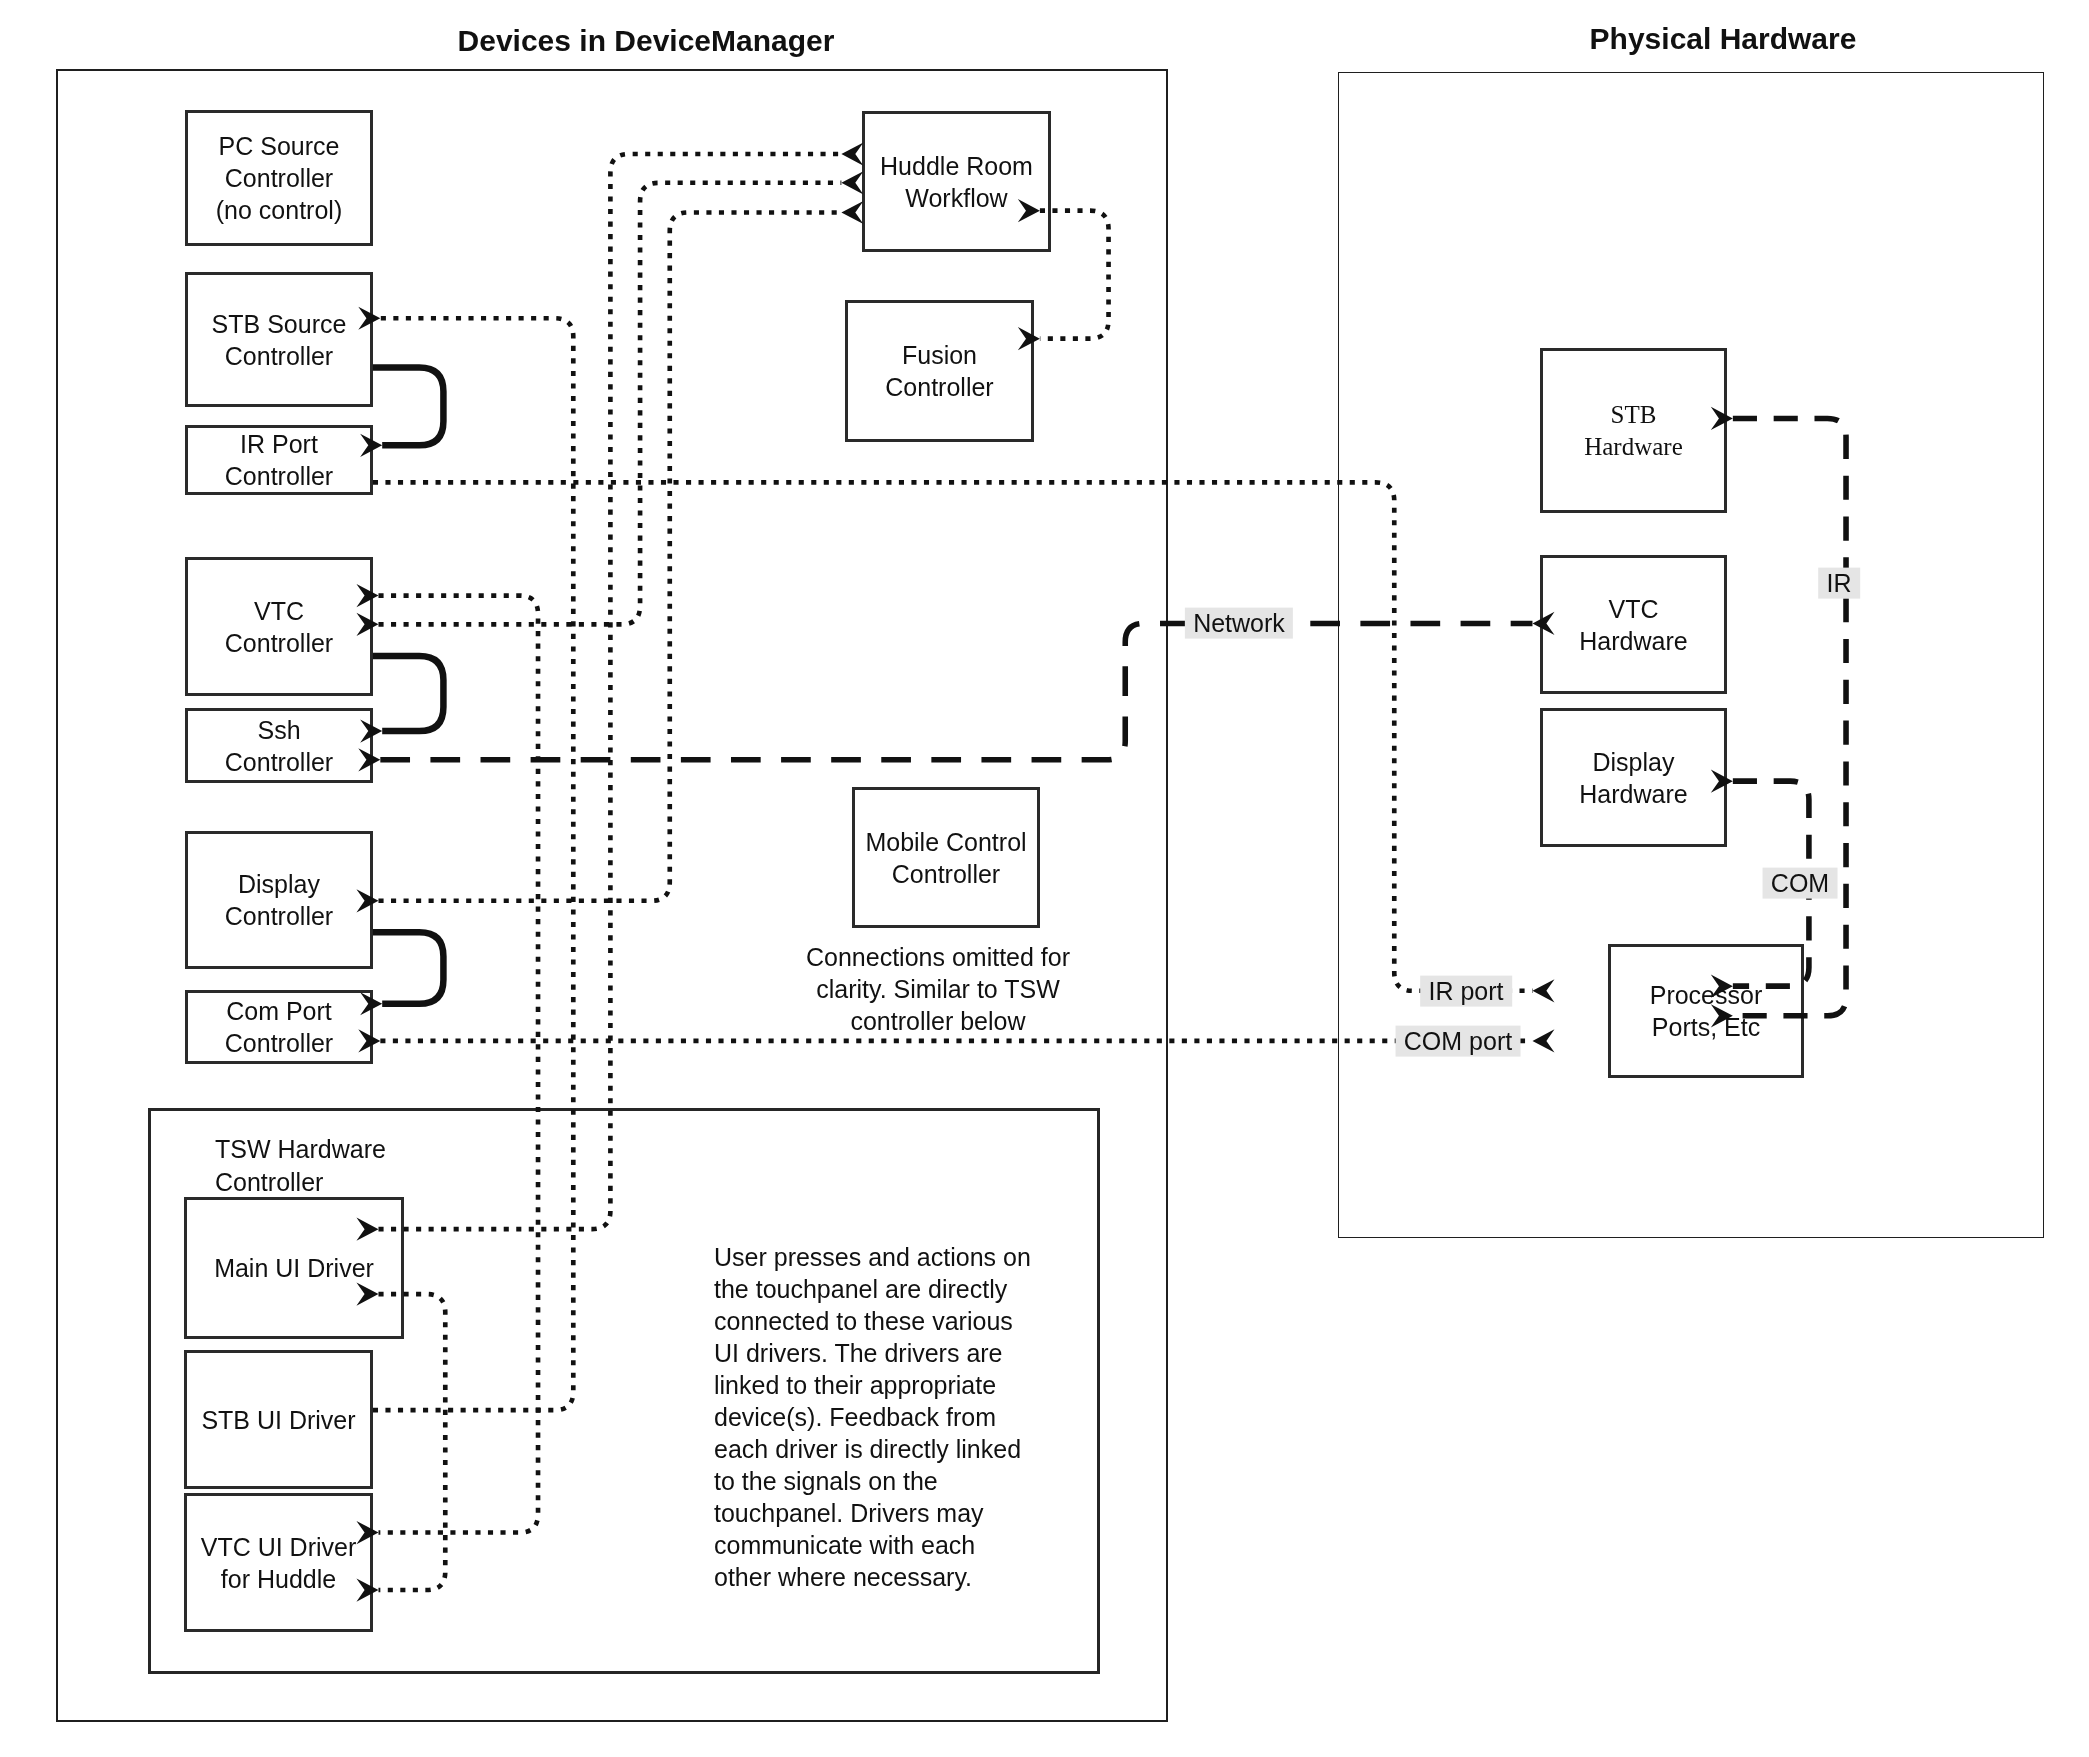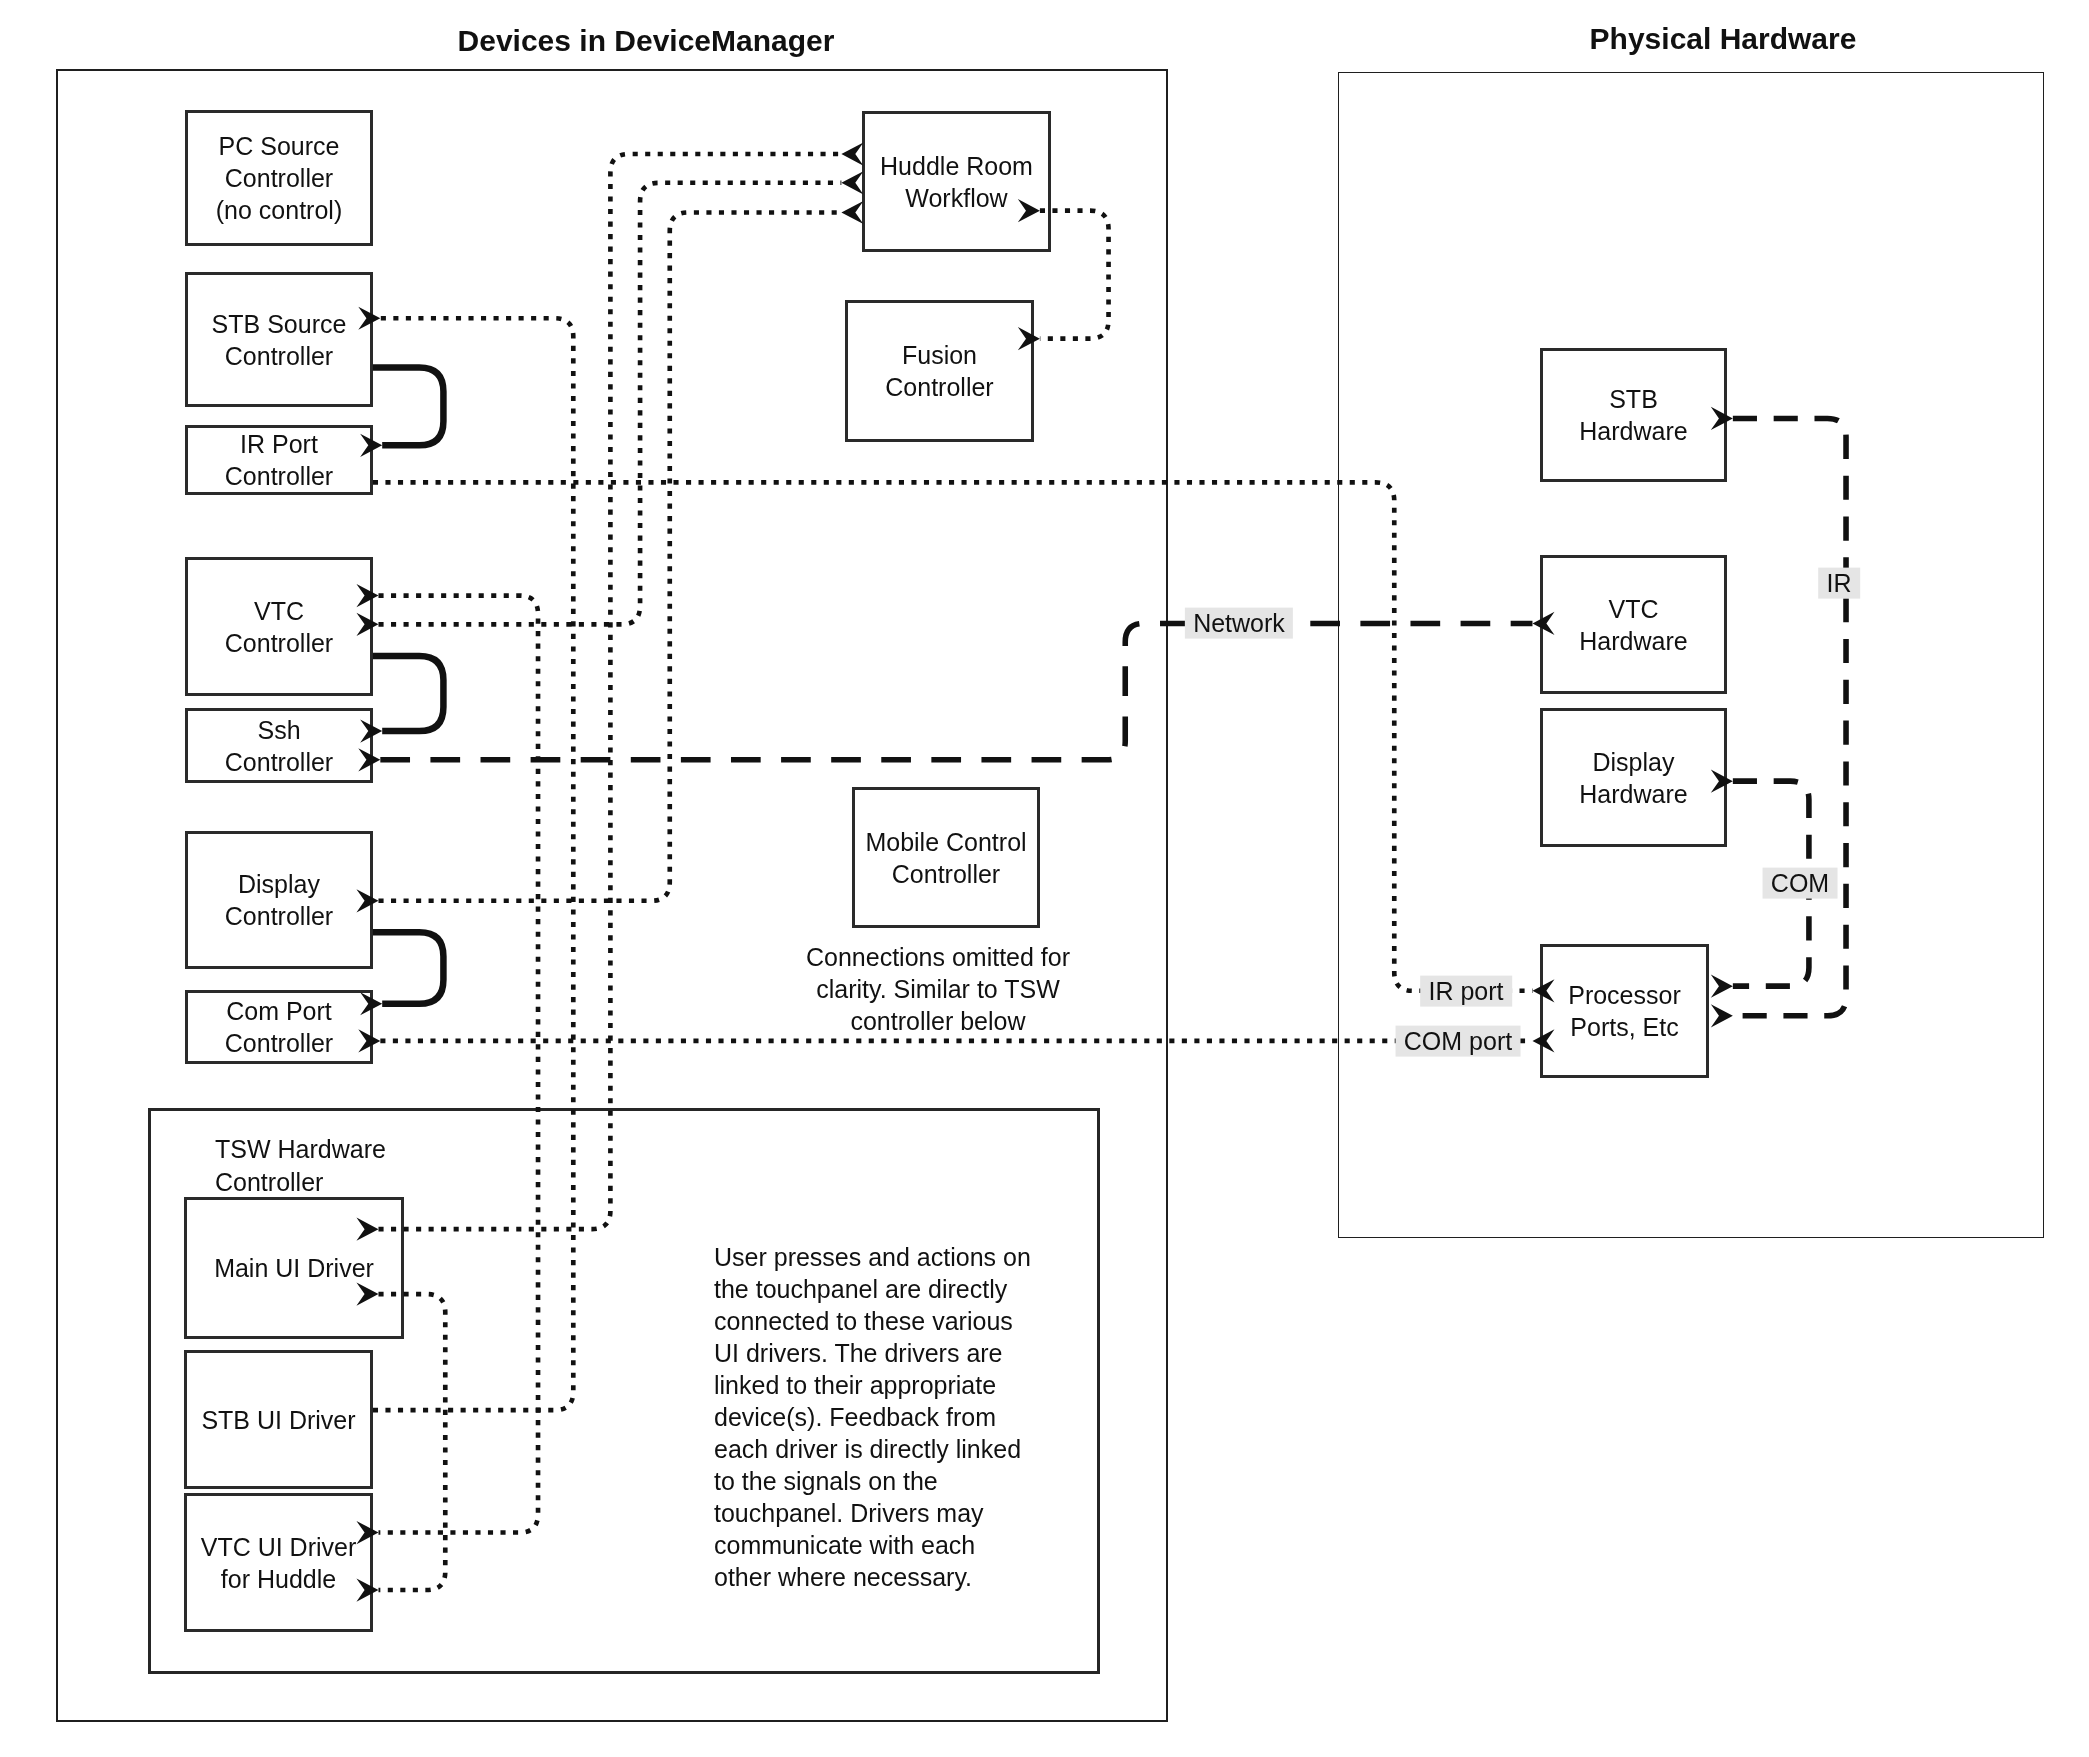--- a/index.html
+++ b/index.html
@@ -91,27 +91,27 @@
       <div class="node" style="left: 185px; top: 831px; width: 188px; height: 138px;">Display
 Controller</div>
       <div class="node" style="left: 185px; top: 990px; width: 188px; height: 74px;">Com Port
 Controller</div>
       <div class="node" style="left: 845px; top: 111px; width: 189px; height: 141px; margin-left: 17px;">Huddle Room
 Workflow</div>
       <div class="node" style="left: 845px; top: 300px; width: 189px; height: 142px;">Fusion
 Controller</div>
       <div class="node" style="left: 844px; top: 787px; width: 188px; height: 141px; margin-left: 8px;">Mobile Control
 Controller</div>
-      <div class="node" style="left: 1540px; top: 348px; width: 187px; height: 134px;">STB
+      <div class="node" style="left: 1540px; top: 348px; width: 187px; height: 165px; font-family: Liberation Serif, serif;">STB
 Hardware</div>
       <div class="node" style="left: 1540px; top: 555px; width: 187px; height: 139px;">VTC
 Hardware</div>
       <div class="node" style="left: 1540px; top: 708px; width: 187px; height: 139px;">Display
 Hardware</div>
-      <div class="node" style="left: 1540px; top: 944px; width: 169px; height: 134px;">Processor
+      <div class="node" style="left: 1608px; top: 944px; width: 196px; height: 134px;">Processor
 Ports, Etc</div>
       <div class="node" style="left: 184px; top: 1197px; width: 220px; height: 142px;">Main UI Driver</div>
       <div class="node" style="left: 184px; top: 1350px; width: 189px; height: 139px;">STB UI Driver</div>
       <div class="node" style="left: 184px; top: 1493px; width: 189px; height: 139px;">VTC UI Driver
 for Huddle</div>
     </div>
   <div id="labels">
       <div class="wire-label" style="left: 1239px; top: 623px;">Network</div>
       <div class="wire-label" style="left: 1839px; top: 583px;">IR</div>
       <div class="wire-label" style="left: 1800px; top: 883px;">COM</div>

